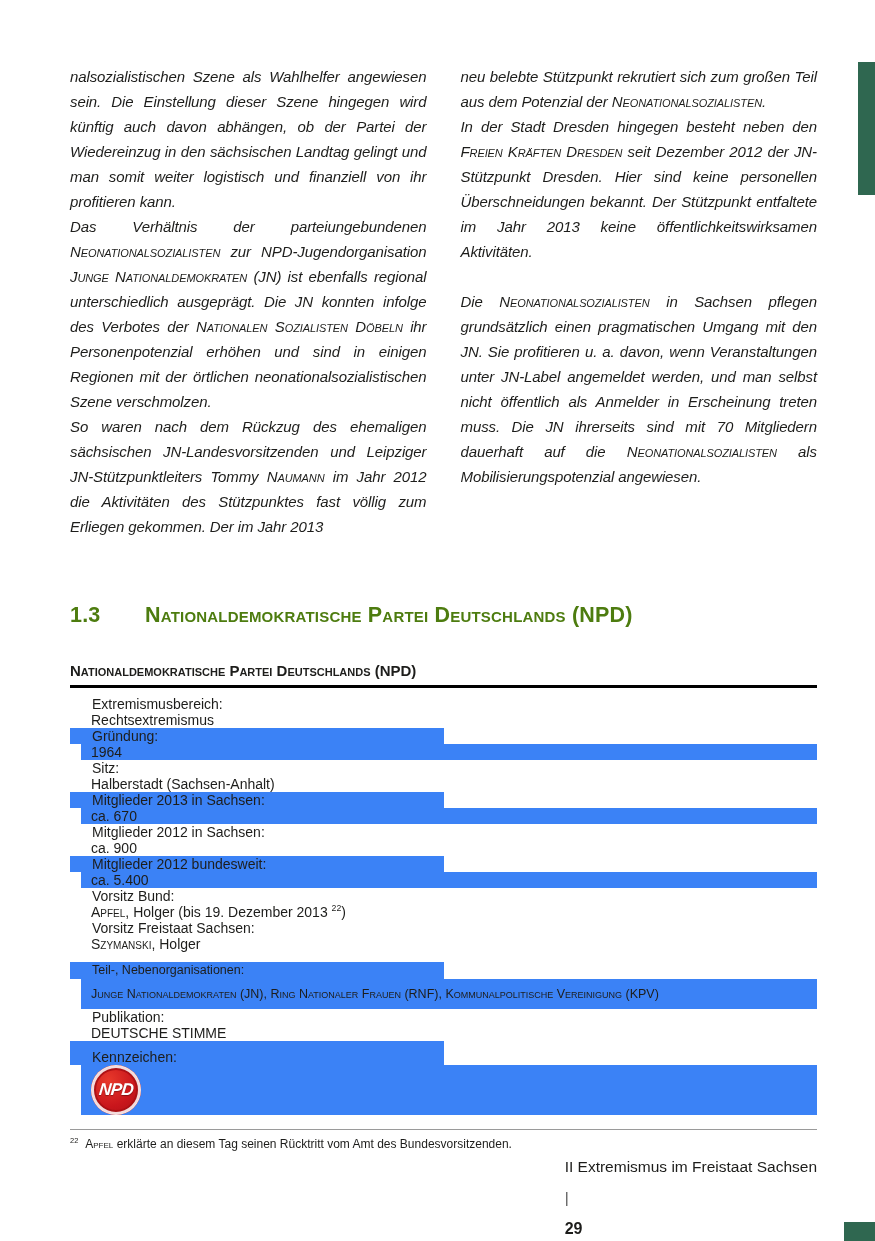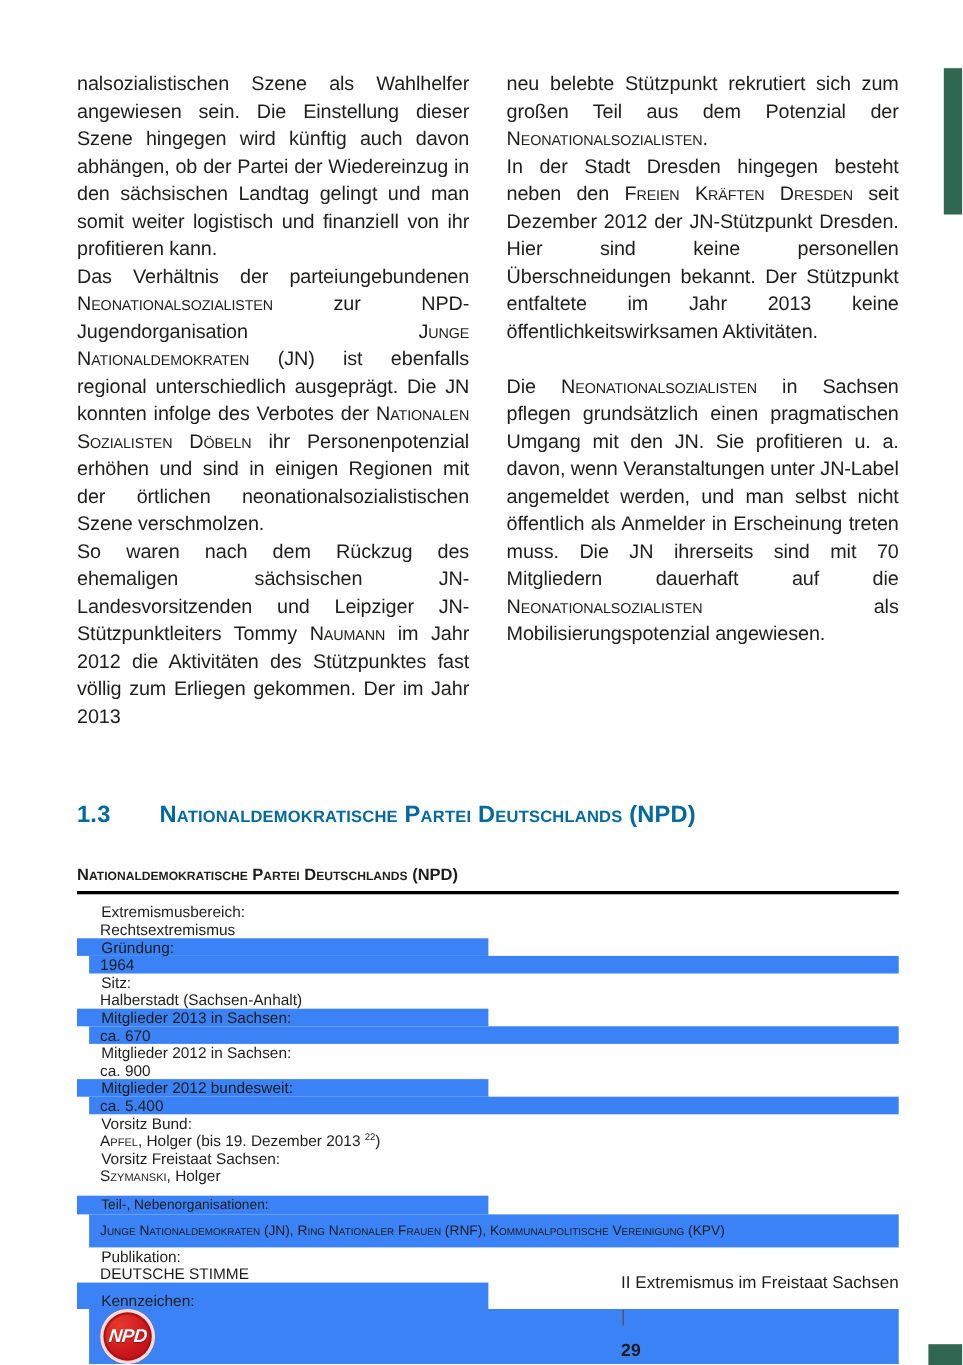--- a/index.html
+++ b/index.html
@@ -11,36 +11,37 @@
     font-family: "Liberation Sans", "DejaVu Sans", sans-serif;
     color: #1d1d1b;
     overflow: hidden;
   }
   .content { padding: 64px 58px 0 70px; }
 
   
   .columns { display: flex; gap: 34px; }
   .col {
     flex: 1;
-    font-size: 18px;
+    font-size: 15px;
     line-height: 25px;
     text-align: justify;
     letter-spacing: -0.1px;
     hyphens: auto;
+    font-style: italic;
   }
   .col p { margin: 0; }
   .col p.gap { margin-top: 25px; }
 
   .sc { font-variant: small-caps; }
 
   
   .section-heading {
     display: flex;
     margin: 64px 0 0 0;
-    color: #0369a1;
+    color: #4d7c0f;
     font-size: 21.5px;
     font-weight: 700;
     letter-spacing: 0.2px;
   }
   .sec-num { width: 75px; }
   .sec-title { font-variant: small-caps; }
 
   
   .table-wrap { margin-top: 34px; }
   .table-title {

